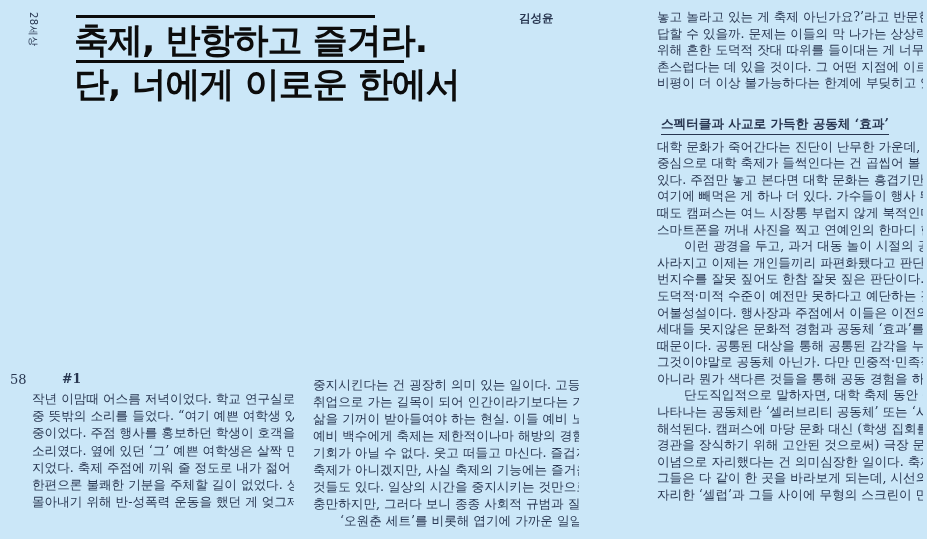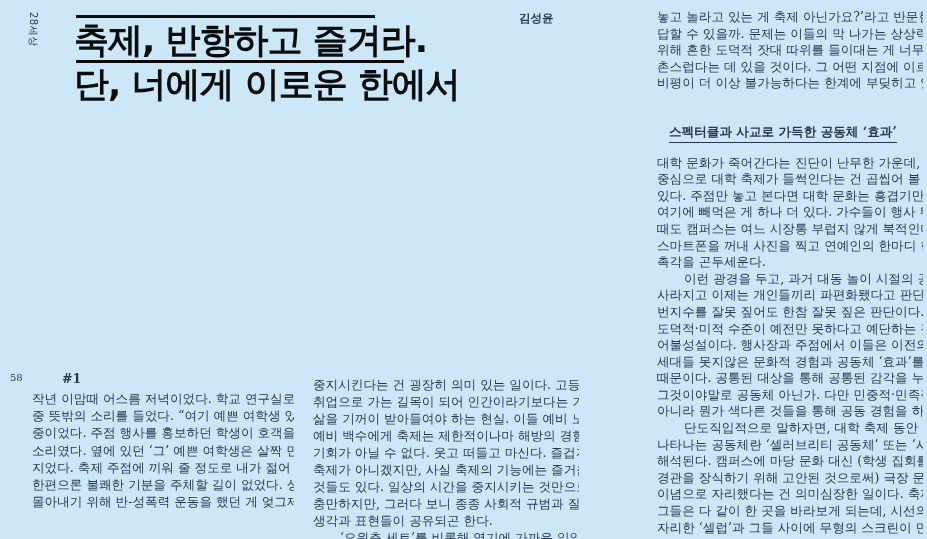--- a/index.html
+++ b/index.html
@@ -26,38 +26,38 @@
     font-family: "DejaVu Sans", sans-serif; font-weight: 800;
     font-size: 35px; letter-spacing: -1px; color: #0c0c0c;
     white-space: nowrap; line-height: 42px;
   }
   .title-line.t1 { top: 19px; }
   .title-line.t2 { top: 63px; }
   .author {
     position: absolute; left: 519px; top: 11px;
     font-size: 11.5px; font-weight: bold; white-space: nowrap;
   }
-  .page-number { position: absolute; left: 10px; top: 372px; font-size: 10px; }
+  .page-number { position: absolute; left: 10px; top: 372px; font-size: 13px; }
   .section-marker {
     position: absolute; left: 62px; top: 371px;
     font-size: 12.5px; font-weight: bold;
   }
   
   .col { position: absolute; font-size: 12.6px; overflow: hidden; }
   .col-left  { left: 32px;  top: 390px; width: 262px; line-height: 17.2px; height: 149px; }
   .col-mid   { left: 313px; top: 376px; width: 266px; line-height: 17.0px; height: 163px; }
   .col-right { left: 657px; top: 9px;   width: 266px; line-height: 16.6px; height: 530px; }
   .para { margin: 0; }
   .line { white-space: nowrap; overflow: hidden; }
   .indent .line:first-child { padding-left: 27px; }
   .heading-gap { height: 20px; }
   .section-heading {
     font-weight: bold; font-size: 12.6px; line-height: 16.6px;
     display: inline-block; border-bottom: 1.5px solid currentColor;
-    padding-bottom: 1px; margin: 12px;
+    padding-bottom: 1px; margin: 4px;
   }
 </style>
 </head>
 <body style="background: rgb(203, 231, 248); color: rgb(40, 54, 80);">
 
 <div class="section-vertical">28세상</div>
 <div class="page-number">58</div>
 
 <div class="title-rule r1" style="background: rgb(12, 12, 12);"></div>
 <div class="title-line t1" style="color: rgb(12, 12, 12);">축제, 반항하고 즐겨라.</div>
@@ -81,21 +81,20 @@
 <div class="col col-mid">
   <div class="para">
       <div class="line">중지시킨다는 건 굉장히 의미 있는 일이다. 고등 교육마저</div>
       <div class="line">취업으로 가는 길목이 되어 인간이라기보다는 기계로서의</div>
       <div class="line">삶을 기꺼이 받아들여야 하는 현실. 이들 예비 노동자 또는</div>
       <div class="line">예비 백수에게 축제는 제한적이나마 해방의 경험을 누릴</div>
       <div class="line">기회가 아닐 수 없다. 웃고 떠들고 마신다. 즐겁지 않으면</div>
       <div class="line">축제가 아니겠지만, 사실 축제의 기능에는 즐거움 이외의</div>
       <div class="line">것들도 있다. 일상의 시간을 중지시키는 것만으로도 의미가</div>
       <div class="line">충만하지만, 그러다 보니 종종 사회적 규범과 질서를 위반하는</div>
-      <div class="line">생각과 표현들이 공유되곤 한다.</div>
     </div>
   <div class="para indent">
       <div class="line">‘오원춘 세트’를 비롯해 엽기에 가까운 일일 주점</div>
     </div>
 </div>
 
 <div class="col col-right">
   <div class="para">
       <div class="line">놓고 놀라고 있는 게 축제 아닌가요?’라고 반문한다면 뭐라고</div>
       <div class="line">답할 수 있을까. 문제는 이들의 막 나가는 상상력을 제어하기</div>
@@ -105,21 +104,20 @@
     </div>
   <div class="heading-gap"></div>
   <h2 class="section-heading">스펙터클과 사교로 가득한 공동체 ‘효과’</h2>
   <div class="para">
       <div class="line">대학 문화가 죽어간다는 진단이 난무한 가운데, 일일 주점을</div>
       <div class="line">중심으로 대학 축제가 들썩인다는 건 곱씹어 볼 필요가</div>
       <div class="line">있다. 주점만 놓고 본다면 대학 문화는 흥겹기만 하다. 아,</div>
       <div class="line">여기에 빼먹은 게 하나 더 있다. 가수들이 행사 뛰러 왔을</div>
       <div class="line">때도 캠퍼스는 여느 시장통 부럽지 않게 북적인다. 저마다</div>
       <div class="line">스마트폰을 꺼내 사진을 찍고 연예인의 한마디 한마디에</div>
-      <div class="line">촉각을 곤두세운다.</div>
     </div>
   <div class="para indent">
       <div class="line">이런 광경을 두고, 과거 대동 놀이 시절의 공동체성이</div>
       <div class="line">사라지고 이제는 개인들끼리 파편화됐다고 판단한다면, 그건</div>
       <div class="line">번지수를 잘못 짚어도 한참 잘못 짚은 판단이다. 마찬가지로</div>
       <div class="line">도덕적·미적 수준이 예전만 못하다고 예단하는 것도</div>
       <div class="line">어불성설이다. 행사장과 주점에서 이들은 이전의 어떤 선배</div>
       <div class="line">세대들 못지않은 문화적 경험과 공동체 ‘효과’를 누리고 있기</div>
       <div class="line">때문이다. 공통된 대상을 통해 공통된 감각을 누리고 있다면</div>
       <div class="line">그것이야말로 공동체 아닌가. 다만 민중적·민족적 신념이</div>

